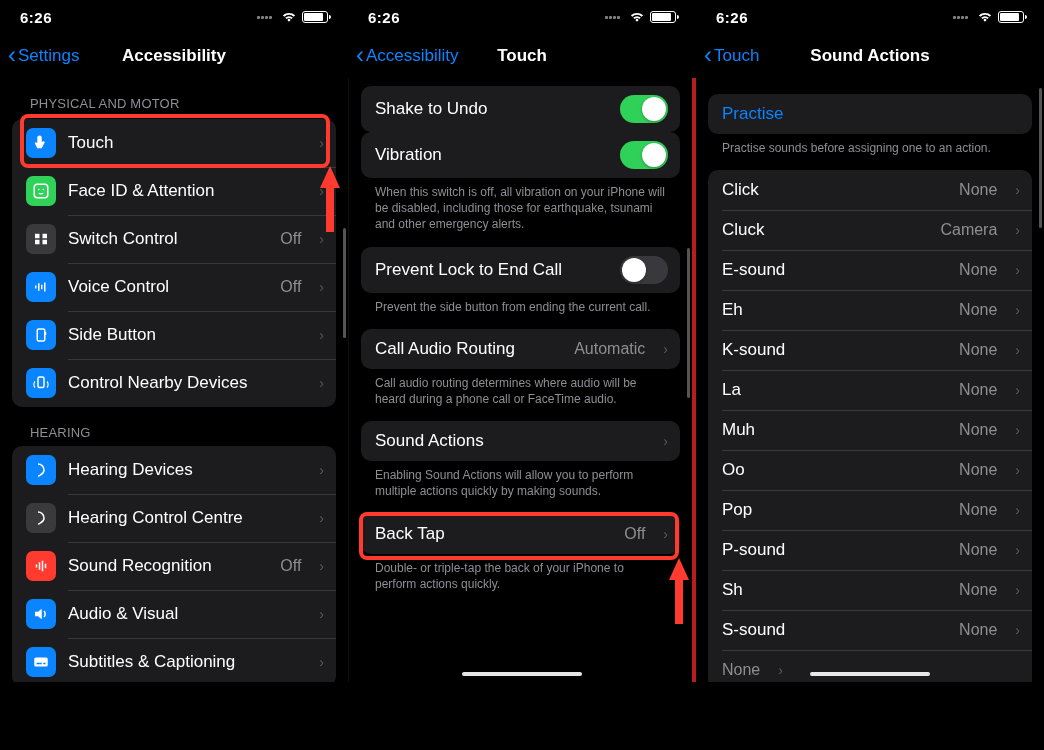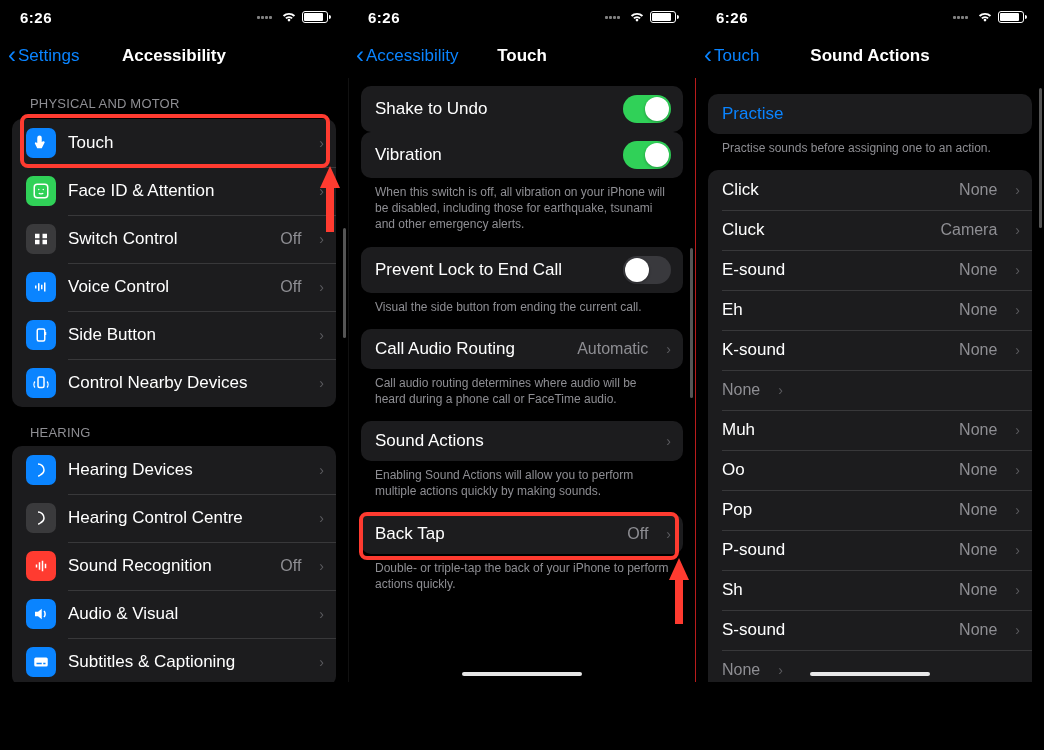--- a/index.html
+++ b/index.html
@@ -17,21 +17,21 @@
     position: relative;
   }
   .phone {
     width: 348px;
     height: 682px;
     position: relative;
     background: #000;
     overflow: hidden;
     flex-shrink: 0;
   }
-  .phone:nth-child(2) .scroll { border-left: 1px solid #111; border-right: 1px solid #b91c1c; }
+  .phone:nth-child(2) .scroll { border-left: 1px solid #111; border-right: 4px solid #b91c1c; }
 
   
   .status {
     height: 34px;
     display: flex;
     align-items: center;
     justify-content: space-between;
     padding: 0 20px;
     font-size: 15px;
     font-weight: 600;
@@ -496,21 +496,21 @@
       <div class="footer-note">When this switch is off, all vibration on your iPhone will be disabled, including those for earthquake, tsunami and other emergency alerts.</div>
 
       <div class="group no-icons">
         <div class="row">
           <span class="label">Prevent Lock to End Call</span>
           <span class="toggle off">
               <span class="knob"></span>
             </span>
         </div>
       </div>
-      <div class="footer-note">Visual the side button from ending the current call.</div>
+      <div class="footer-note">Prevent the side button from ending the current call.</div>
 
       <div class="group no-icons">
         <div class="row">
           <span class="label">Call Audio Routing</span>
           <span class="value">Automatic</span>
           <span class="chev">›</span>
         </div>
       </div>
       <div class="footer-note">Call audio routing determines where audio will be heard during a phone call or FaceTime audio.</div>
 
@@ -597,20 +597,21 @@
             <span class="label">Eh</span>
             <span class="value">None</span>
             <span class="chev">›</span>
           </div>
           <div class="row">
             <span class="label">K-sound</span>
             <span class="value">None</span>
             <span class="chev">›</span>
           </div>
           <div class="row">
+            <span class="label">La</span>
             <span class="value">None</span>
             <span class="chev">›</span>
           </div>
           <div class="row">
             <span class="label">Muh</span>
             <span class="value">None</span>
             <span class="chev">›</span>
           </div>
           <div class="row">
             <span class="label">Oo</span>

